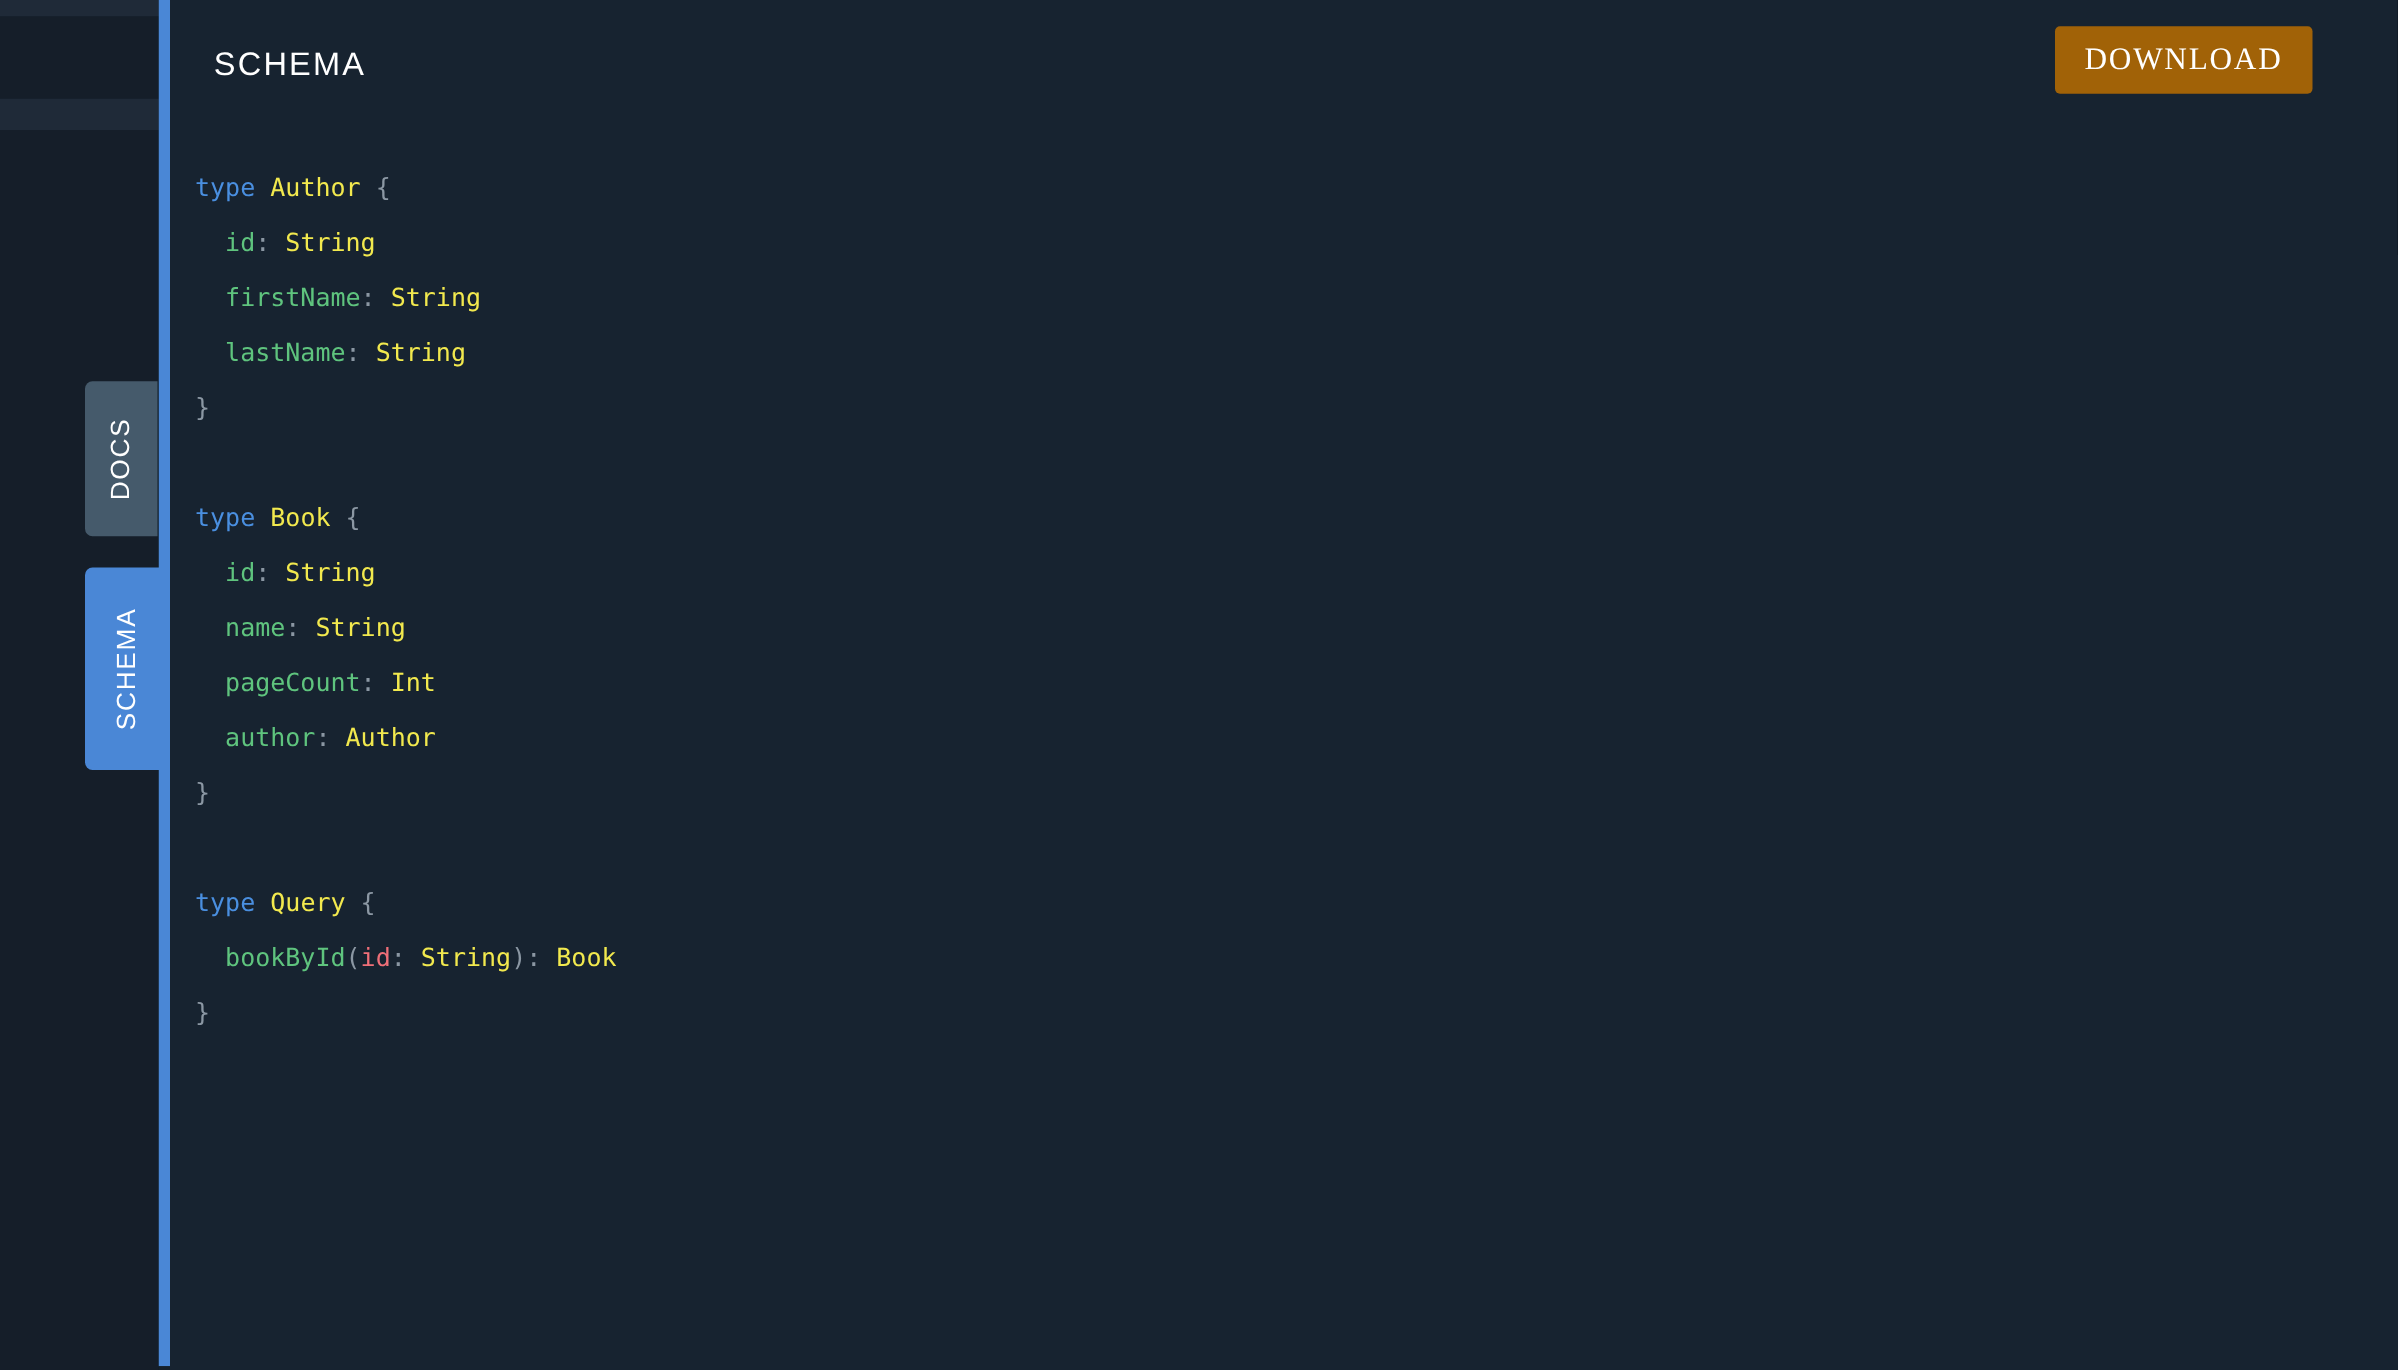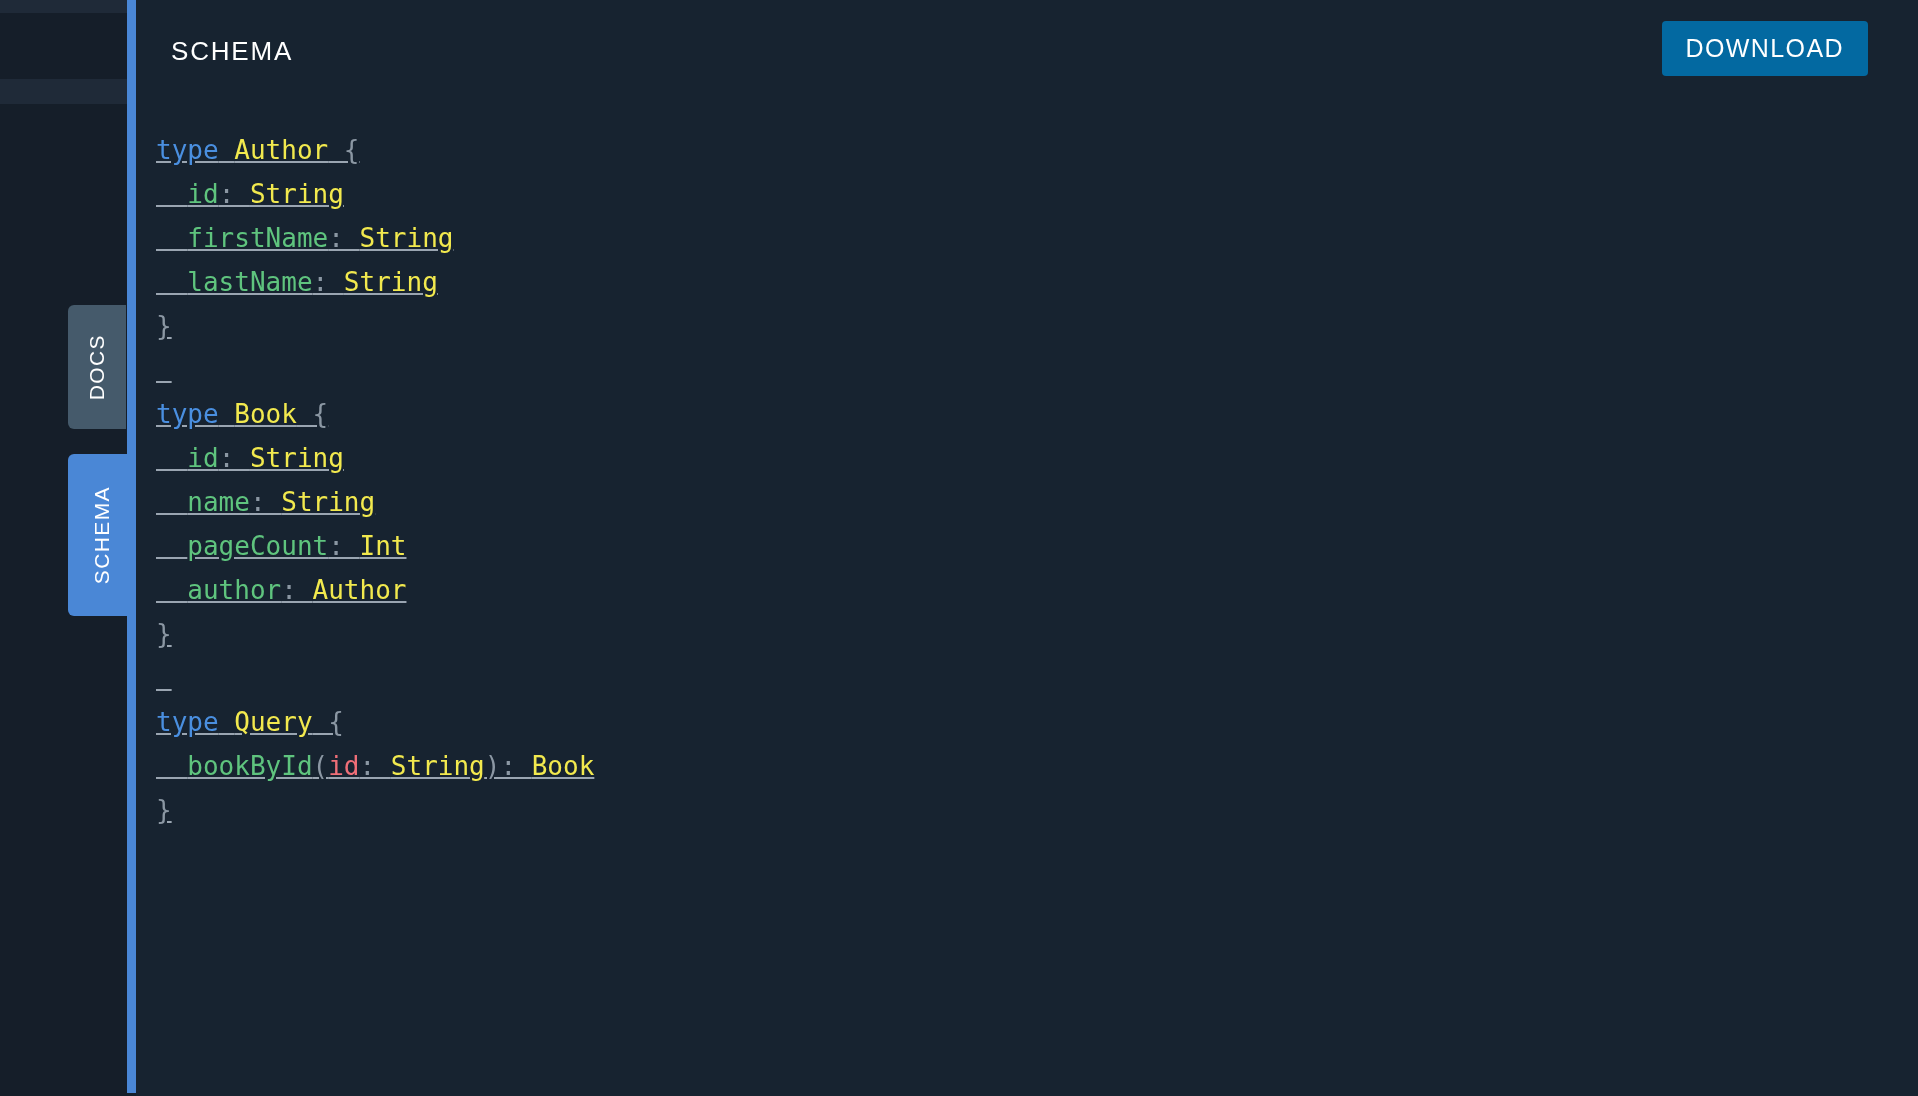--- a/index.html
+++ b/index.html
@@ -106,44 +106,43 @@
     position: absolute;
     left: 35px;
     top: 36px;
     color: #ffffff;
     font-size: 26px;
     letter-spacing: 1.8px;
     font-family: "Liberation Sans", sans-serif;
   }
   #download-button {
     position: absolute;
-    right: 50px;
+    right: 68px;
     top: 21px;
     padding: 13px 24px;
-    background: #0369a1;
+    background: #a16207;
     color: #ffffff;
     font-size: 25px;
     letter-spacing: 1.4px;
     border: none;
     border-radius: 4px;
     cursor: pointer;
-    font-family: Liberation Sans, sans-serif;
+    font-family: Liberation Serif, serif;
   }
 
   
   #schema-code {
     position: absolute;
     left: 20px;
     top: 128px;
     font-family: "DejaVu Sans Mono", "Liberation Mono", monospace;
-    font-size: 26px;
+    font-size: 20px;
     line-height: 44px;
     white-space: pre;
     color: #9aa5b1;
-    text-decoration: underline;
   }
   .code-line { height: 44px; }
   .code-line.blank { height: 44px; }
 
   .tok-keyword  { color: #4a8fe0; }
   .tok-typename { color: #f2e94e; }
   .tok-field    { color: #5fc47e; }
   .tok-punct    { color: #8b97a3; }
   .tok-arg      { color: #ef6f78; }
 </style>

